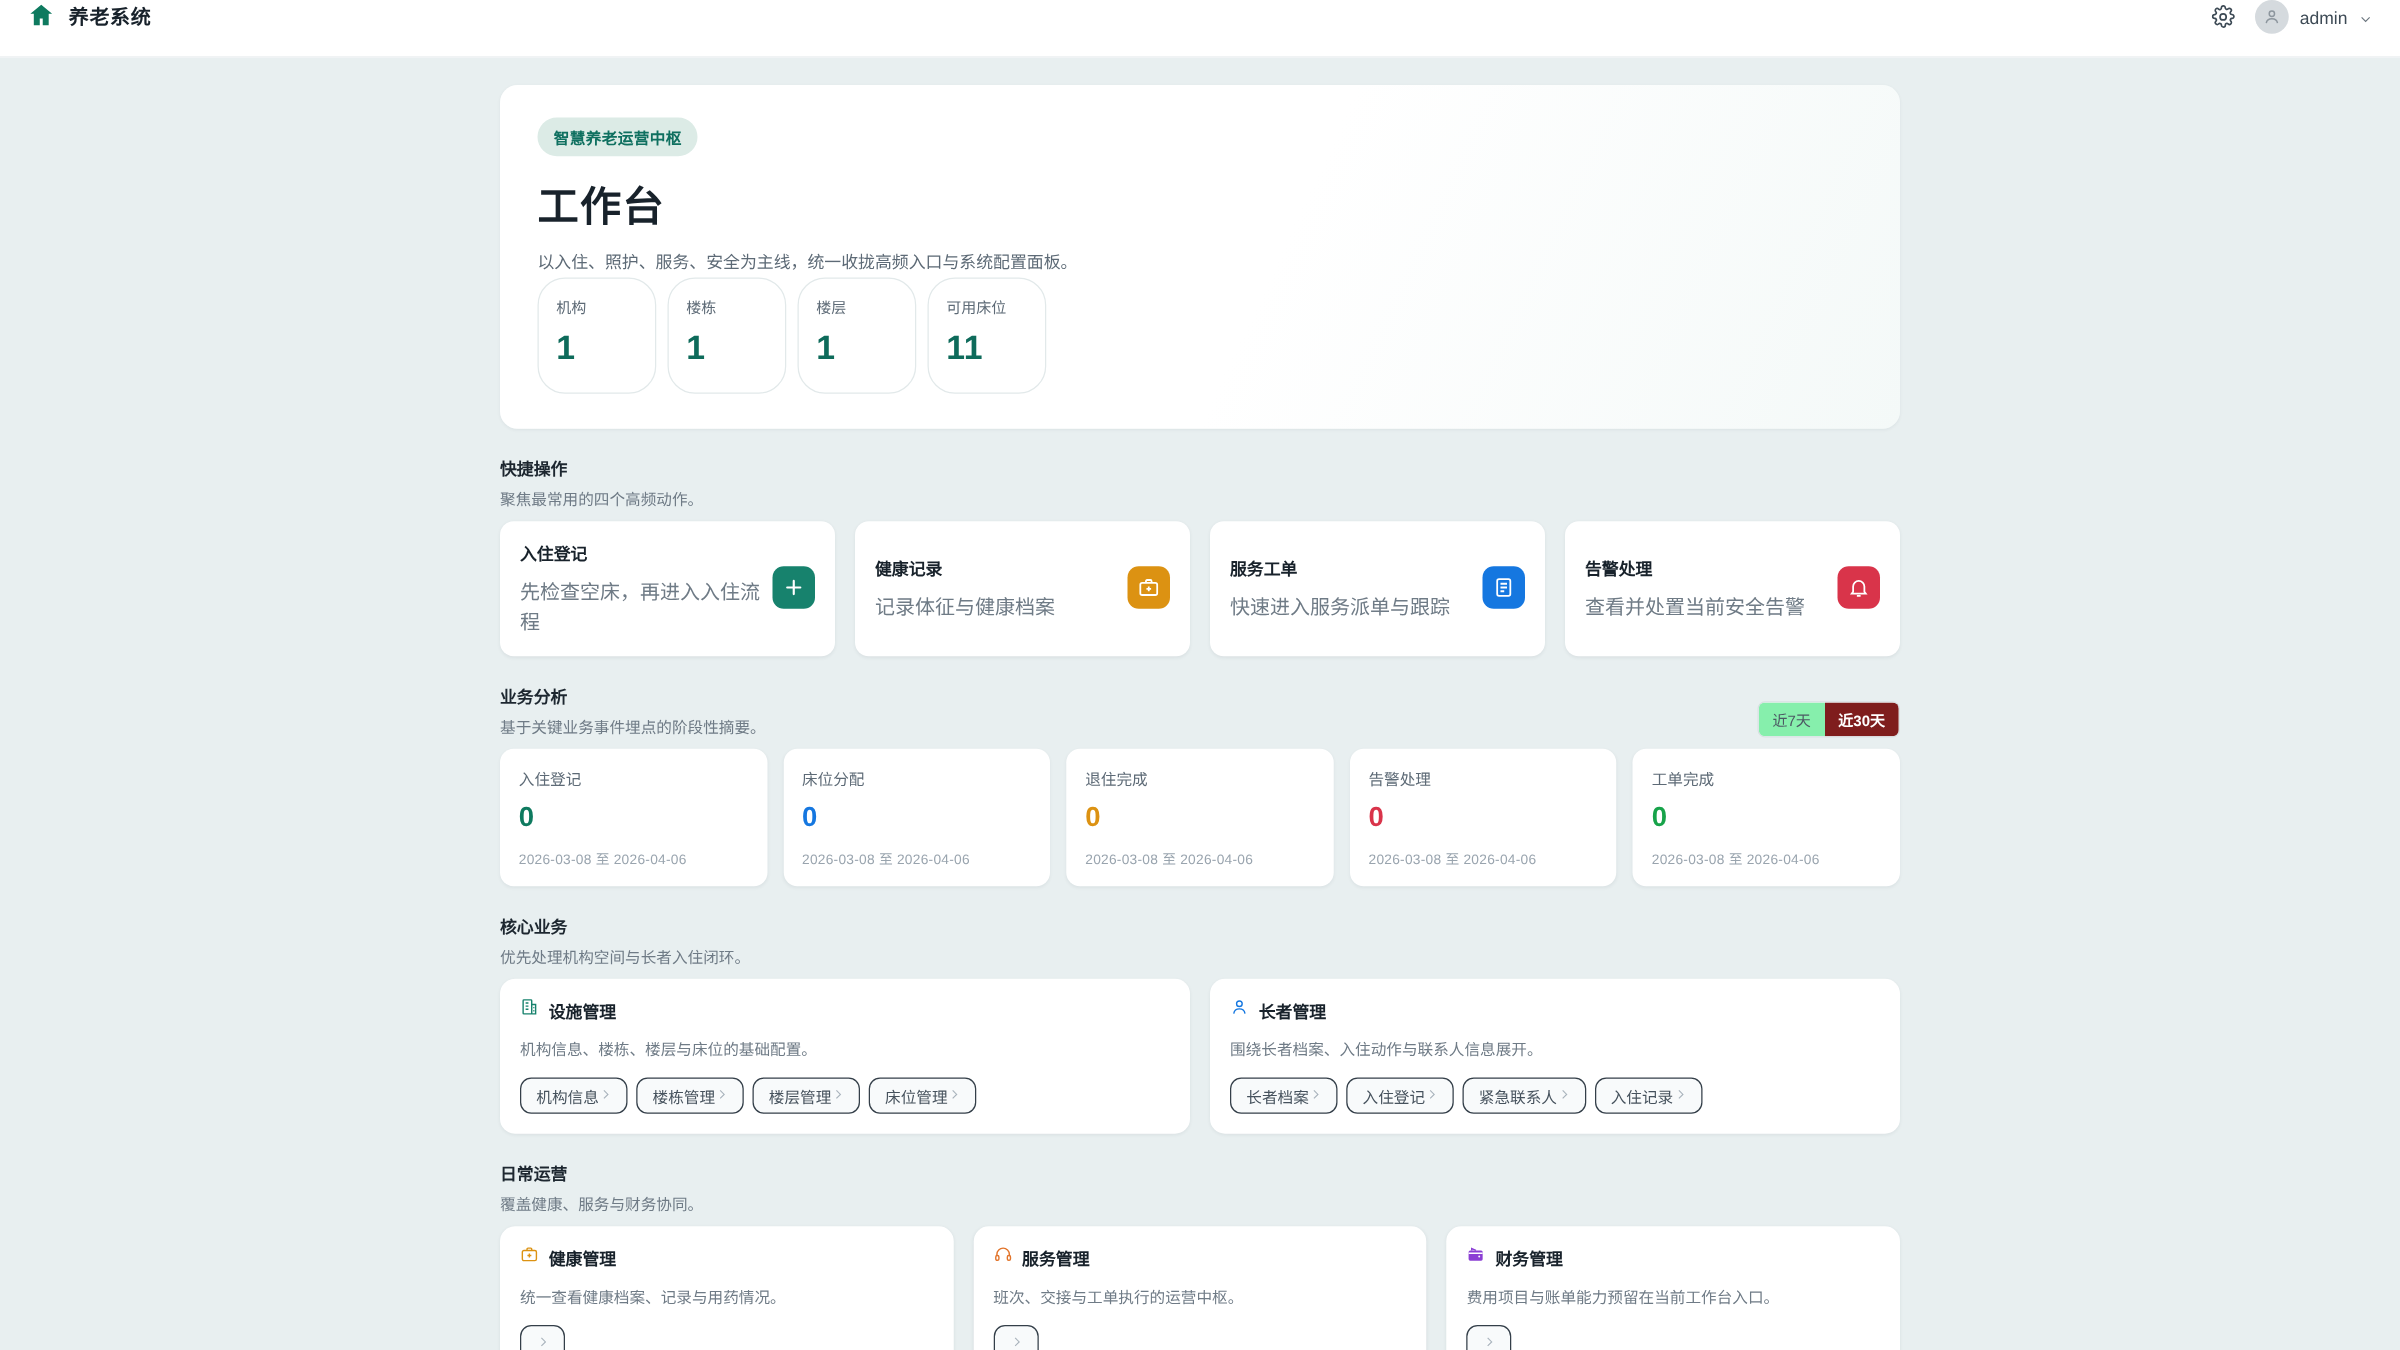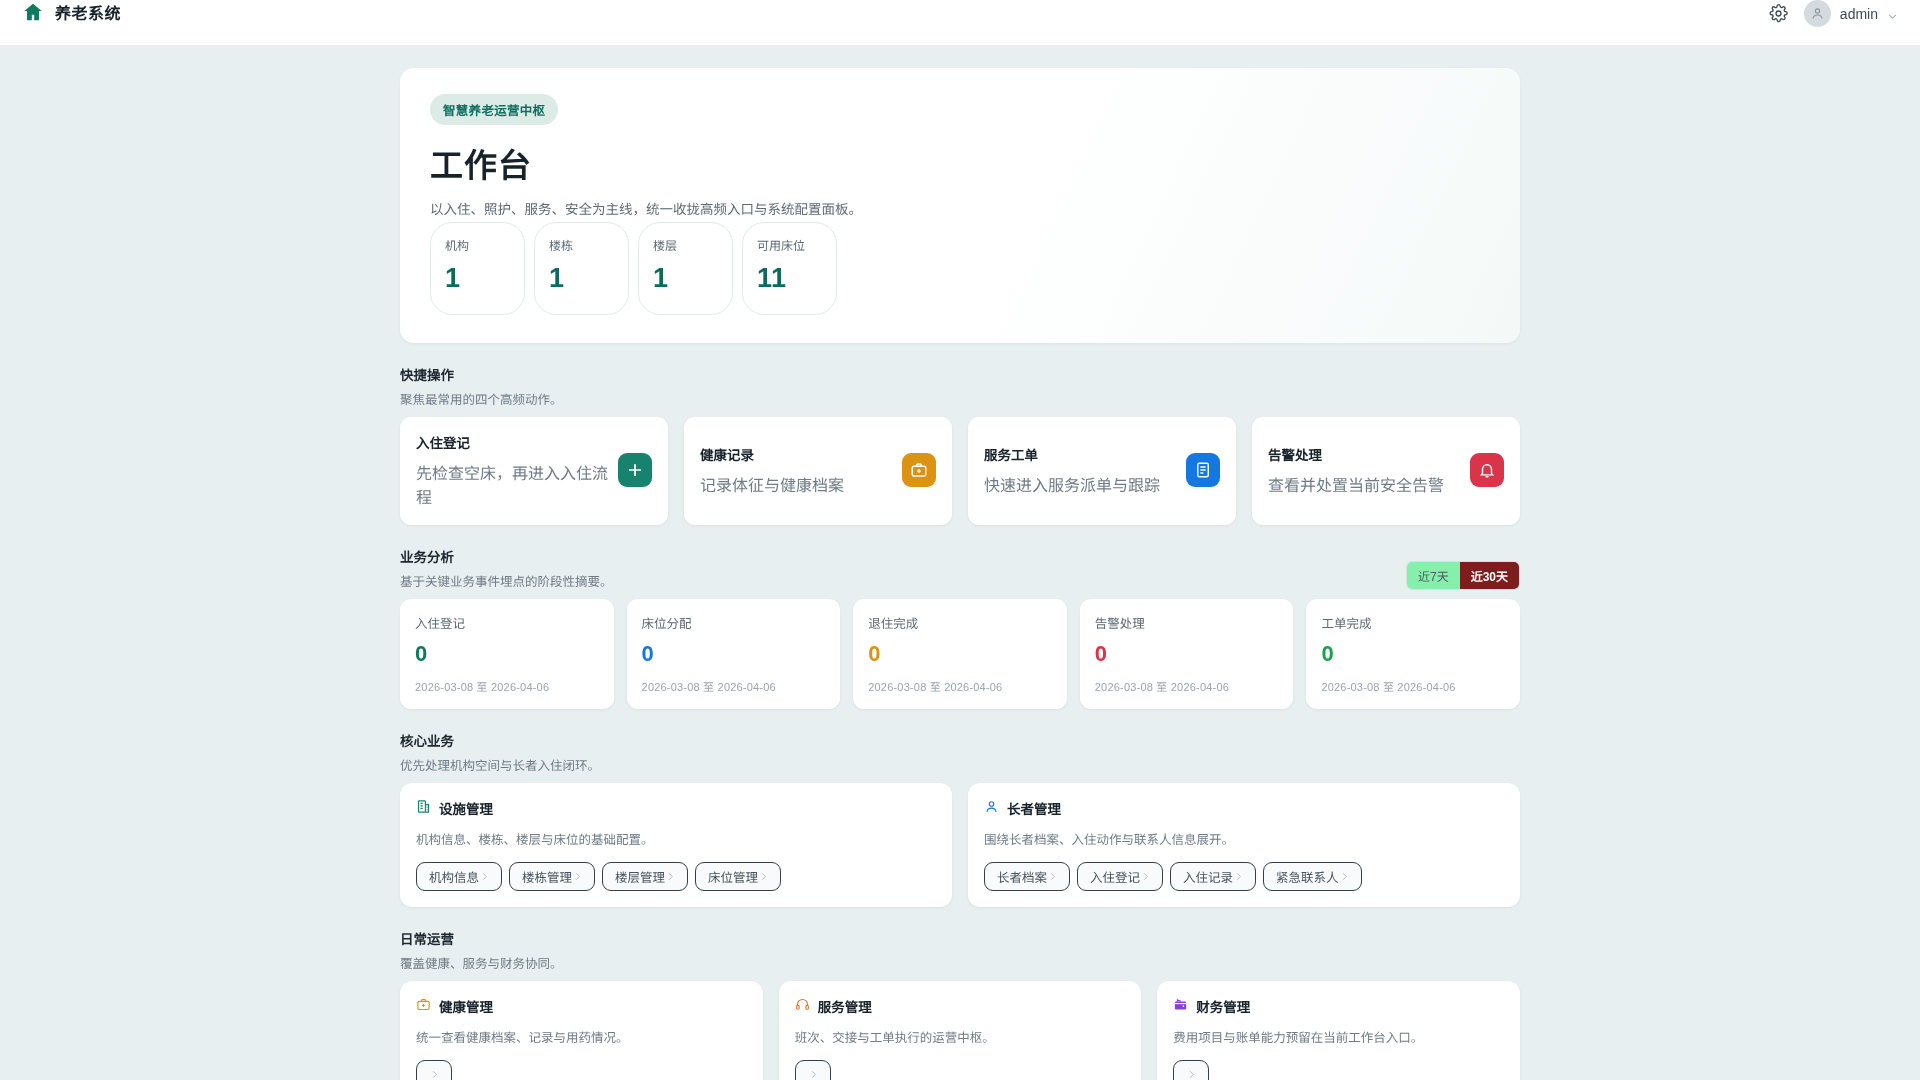--- a/index.html
+++ b/index.html
@@ -355,27 +355,27 @@
                   <path d="M9 5l7 7-7 7"></path>
                 </svg></span>
         </div>
         <div class="link-row">
           <span class="link-label">入住登记</span>
           <span><svg viewBox="0 0 24 24" fill="none" stroke="currentColor" stroke-width="2">
                   <path d="M9 5l7 7-7 7"></path>
                 </svg></span>
         </div>
         <div class="link-row">
+          <span class="link-label">紧急联系人</span>
+          <span><svg viewBox="0 0 24 24" fill="none" stroke="currentColor" stroke-width="2">
+                  <path d="M9 5l7 7-7 7"></path>
+                </svg></span>
+        </div>
+        <div class="link-row">
           <span class="link-label">入住记录</span>
-          <span><svg viewBox="0 0 24 24" fill="none" stroke="currentColor" stroke-width="2">
-                  <path d="M9 5l7 7-7 7"></path>
-                </svg></span>
-        </div>
-        <div class="link-row">
-          <span class="link-label">紧急联系人</span>
           <span><svg viewBox="0 0 24 24" fill="none" stroke="currentColor" stroke-width="2">
                   <path d="M9 5l7 7-7 7"></path>
                 </svg></span>
         </div>
       </div>
     </div>
   </div>
 
   <div class="sec-head">
     <div class="sec-head-text">

